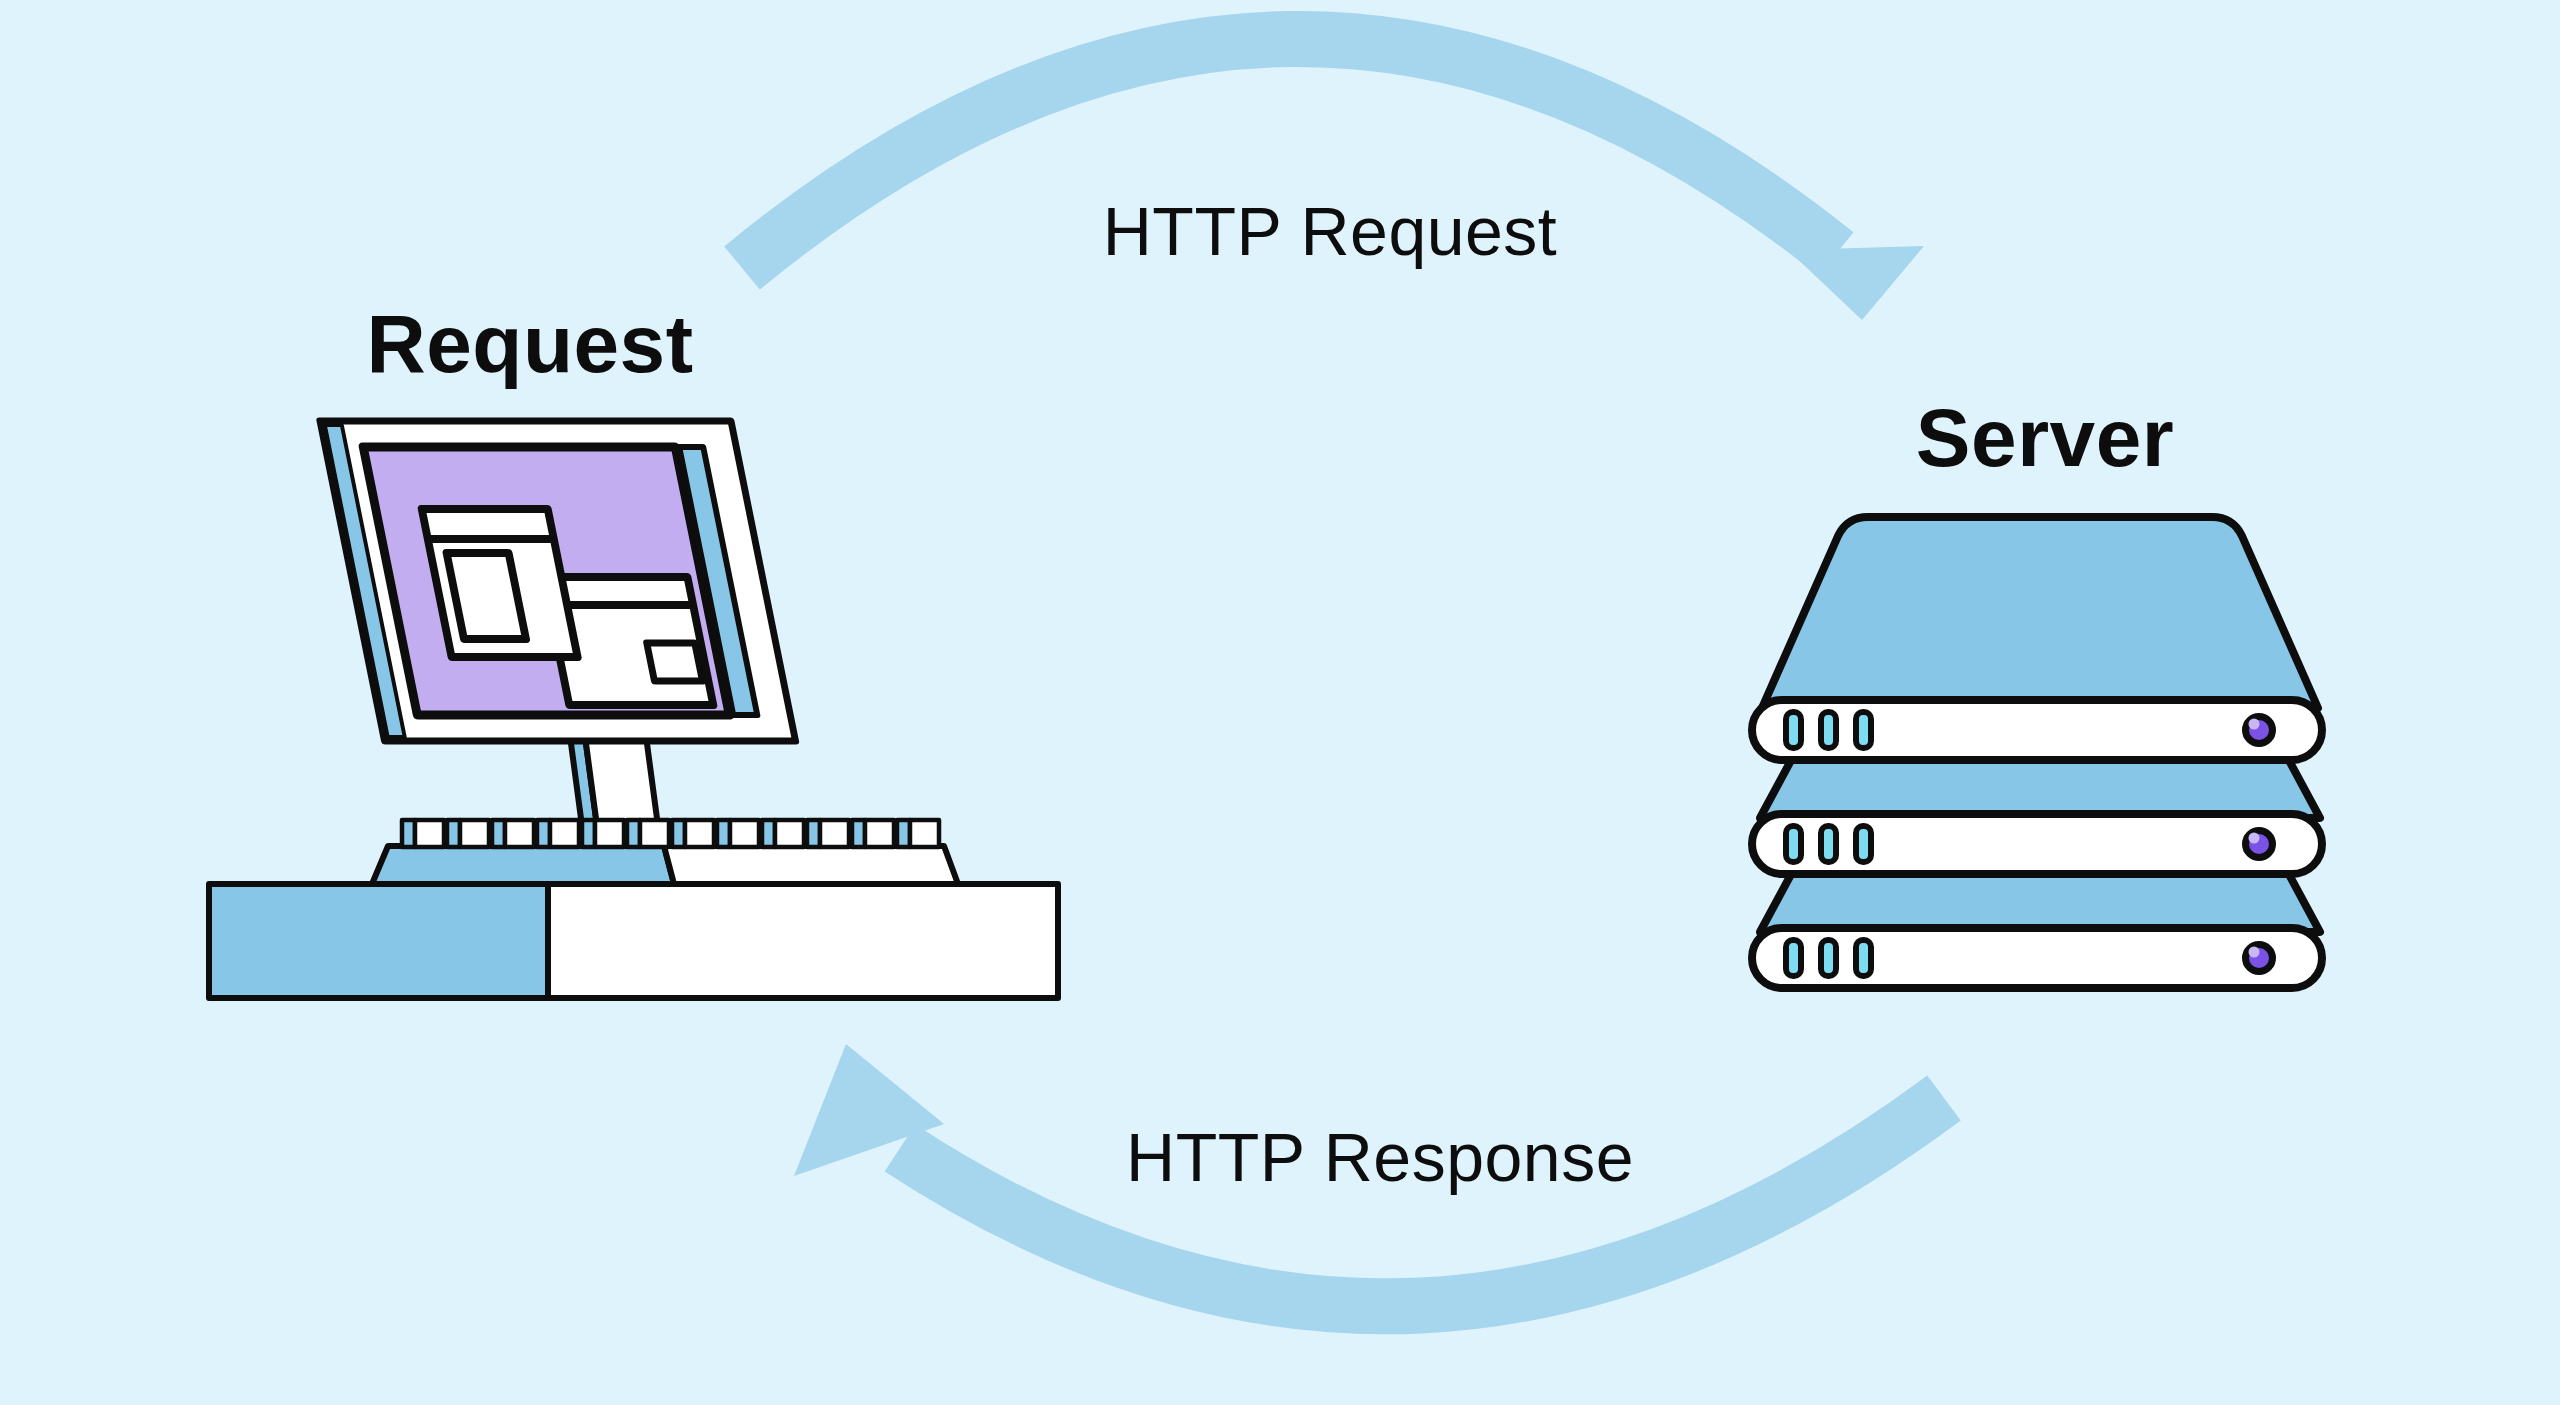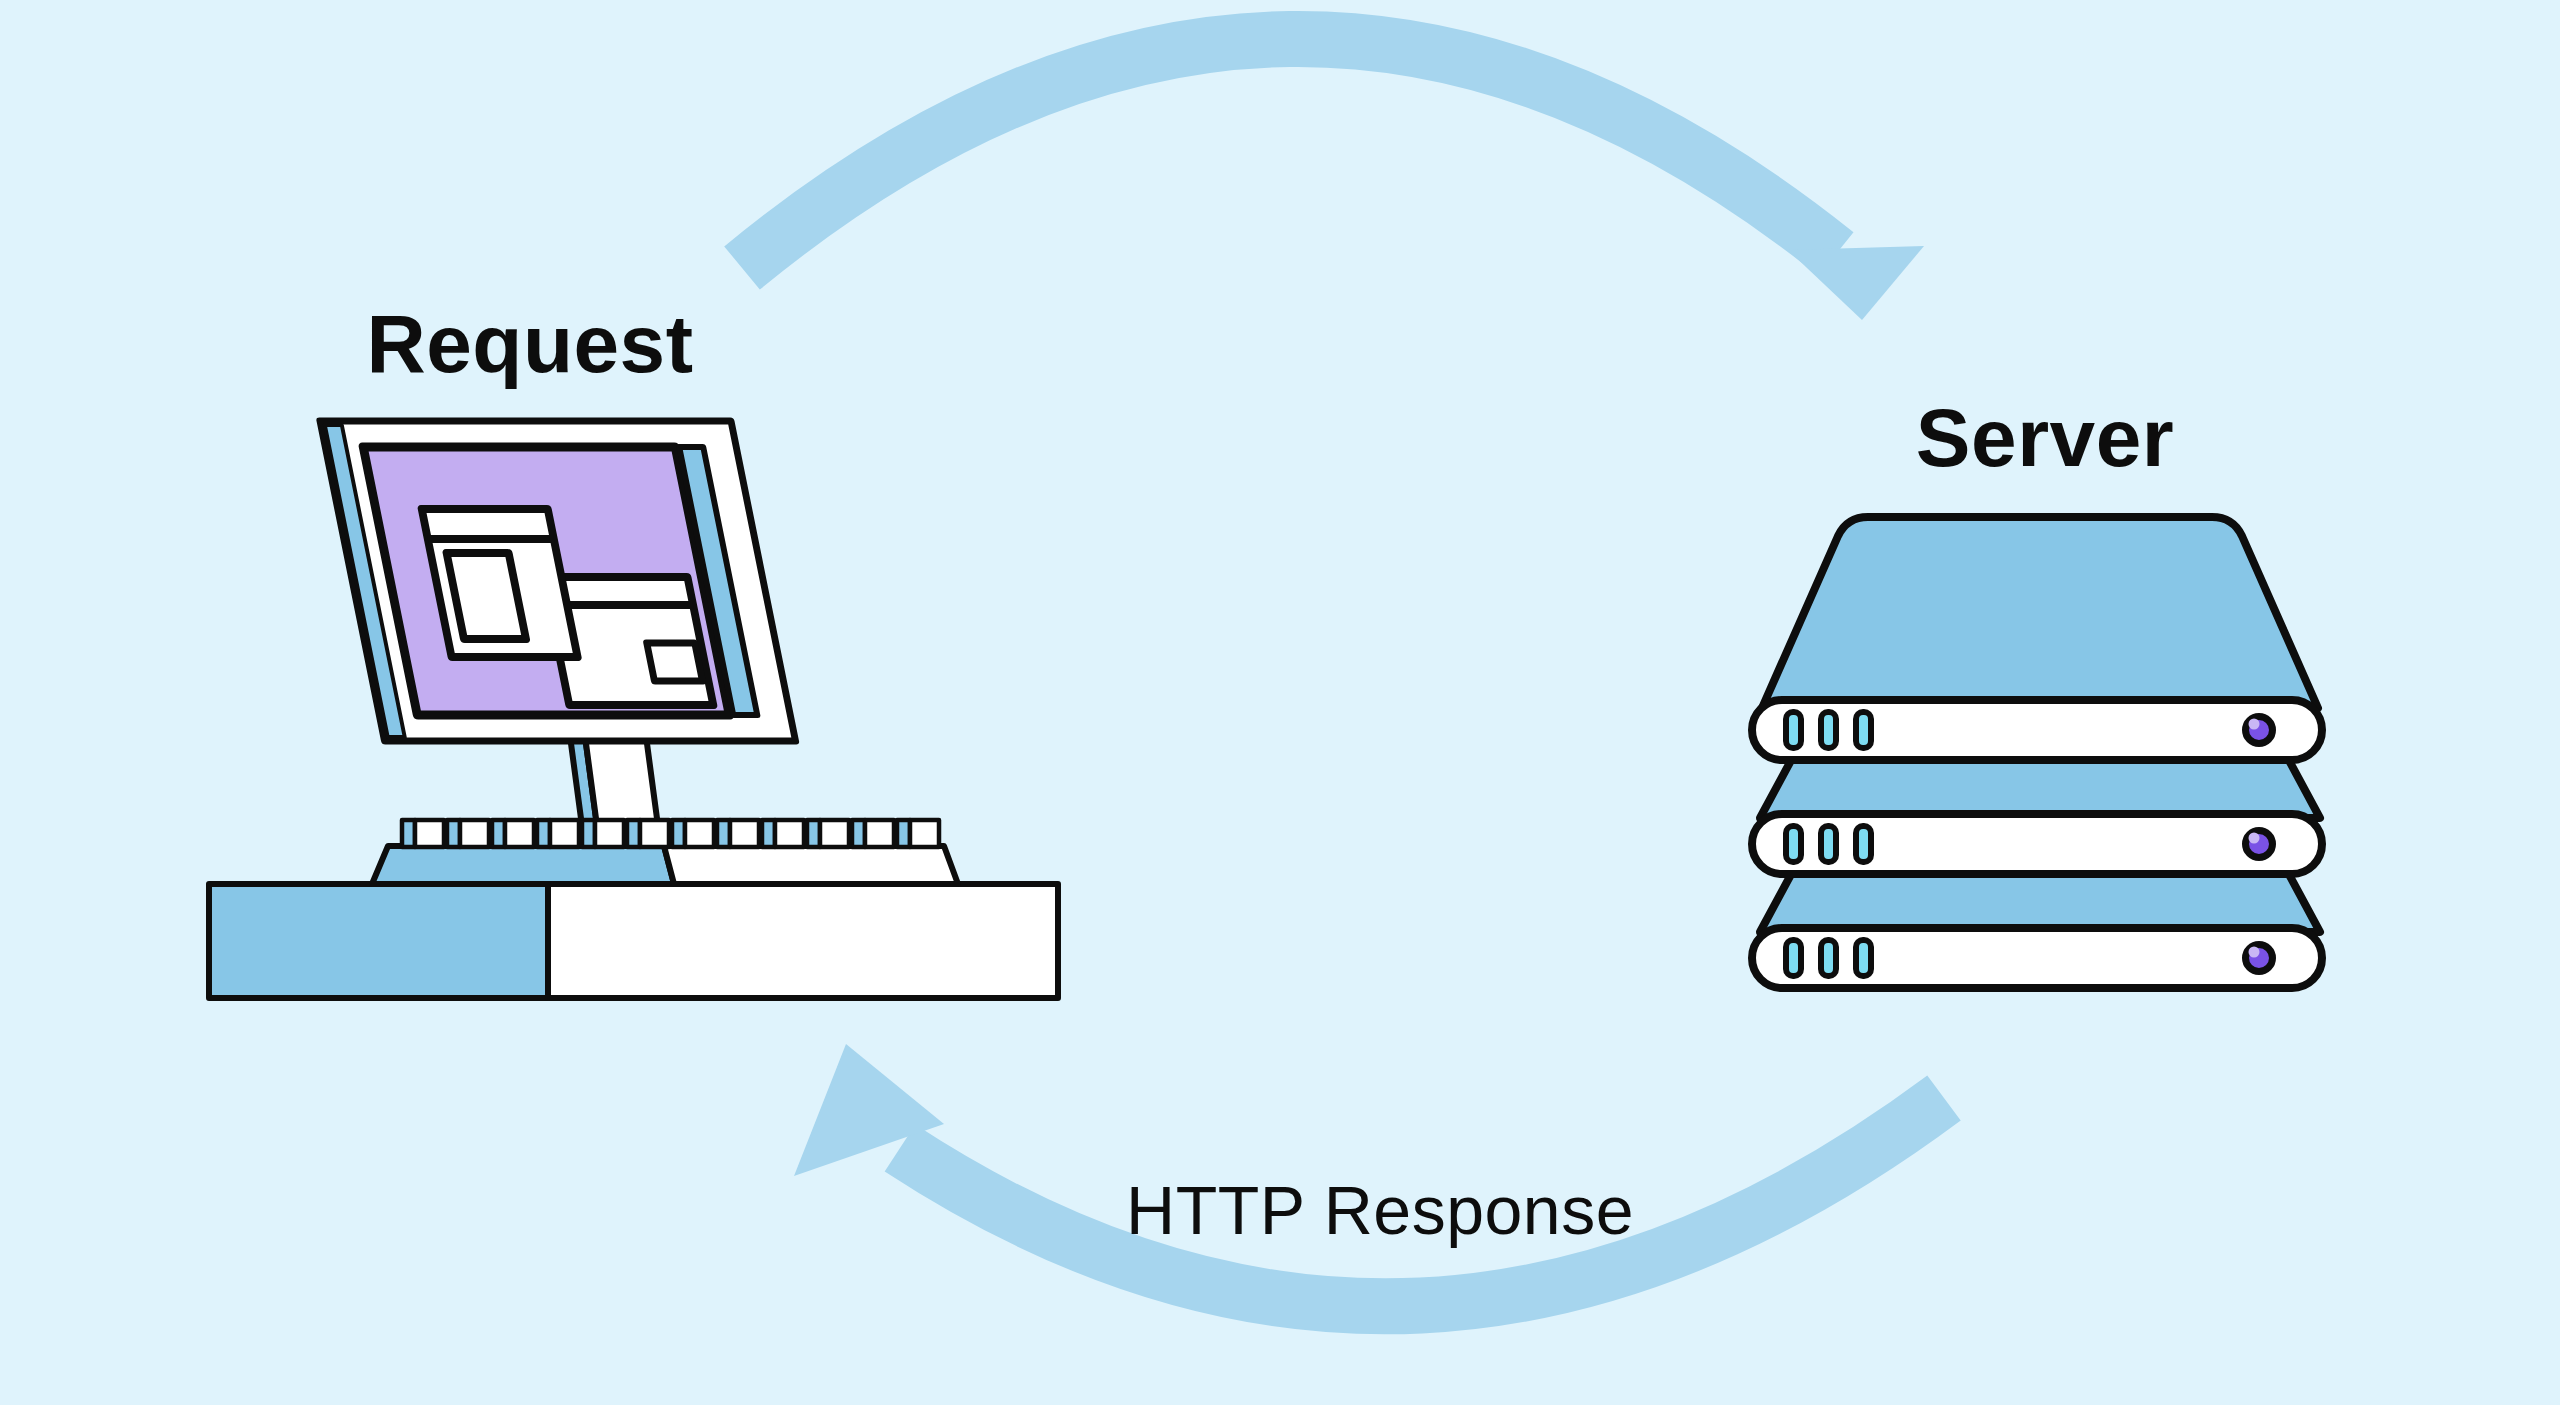--- a/index.html
+++ b/index.html
@@ -15,21 +15,21 @@
     transform:translate(-50%,-50%);
     color:#0D0D0D;
     white-space:nowrap;
     letter-spacing:0.5px;
   }
   .label.big{font-size:82px;font-weight:700;}
   .label.mid{font-size:68px;font-weight:400;}
   #client-label{left:530px;top:344px;}
   #server-label{left:2012px;top:438px;margin-left:33px;}
   #request-label{left:1330px;top:231px;}
-  #response-label{left:1380px;top:1210px;}
+  #response-label{left:1380px;top:1157px;}
 
   svg{position:absolute;left:0;top:0;}
   .arrow-fill{fill:#A6D5EE;}
   .arrow-stroke{stroke:#A6D5EE;fill:none;}
   .blue{fill:#87C6E7;stroke:#0D0D0D;}
   .white-shape{fill:#FFFFFF;stroke:#0D0D0D;}
   .purple{fill:#C3ADF1;stroke:#0D0D0D;}
   .cyan{fill:#7EDCF2;stroke:#0D0D0D;}
   .led{fill:#7A52E6;stroke:#0D0D0D;}
   .led-hl{fill:#C9B7F5;stroke:none;}
@@ -144,14 +144,15 @@
         <rect class="cyan" stroke-width="6" x="1821" y="940" width="15" height="36" rx="7"></rect>
         <rect class="cyan" stroke-width="6" x="1856" y="940" width="15" height="36" rx="7"></rect>
         <circle class="led" stroke-width="7" cx="2259" cy="958" r="13.5"></circle>
         <circle class="led-hl" cx="2254" cy="952" r="5.5"></circle>
       </g>
     </g>
   </svg>
 
   <div class="label big" id="client-label">Request</div>
   <div class="label big" id="server-label">Server</div>
+  <div class="label mid" id="request-label">HTTP Request</div>
   <div class="label mid" id="response-label">HTTP Response</div>
 </div>
 
 </body></html>

